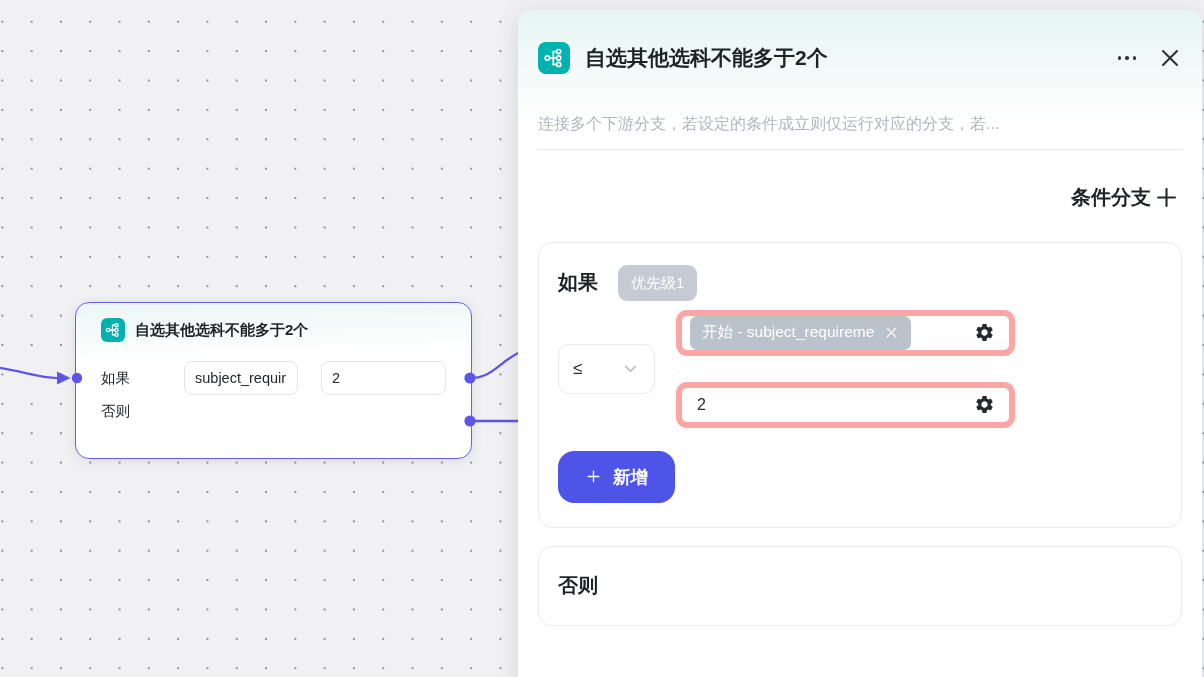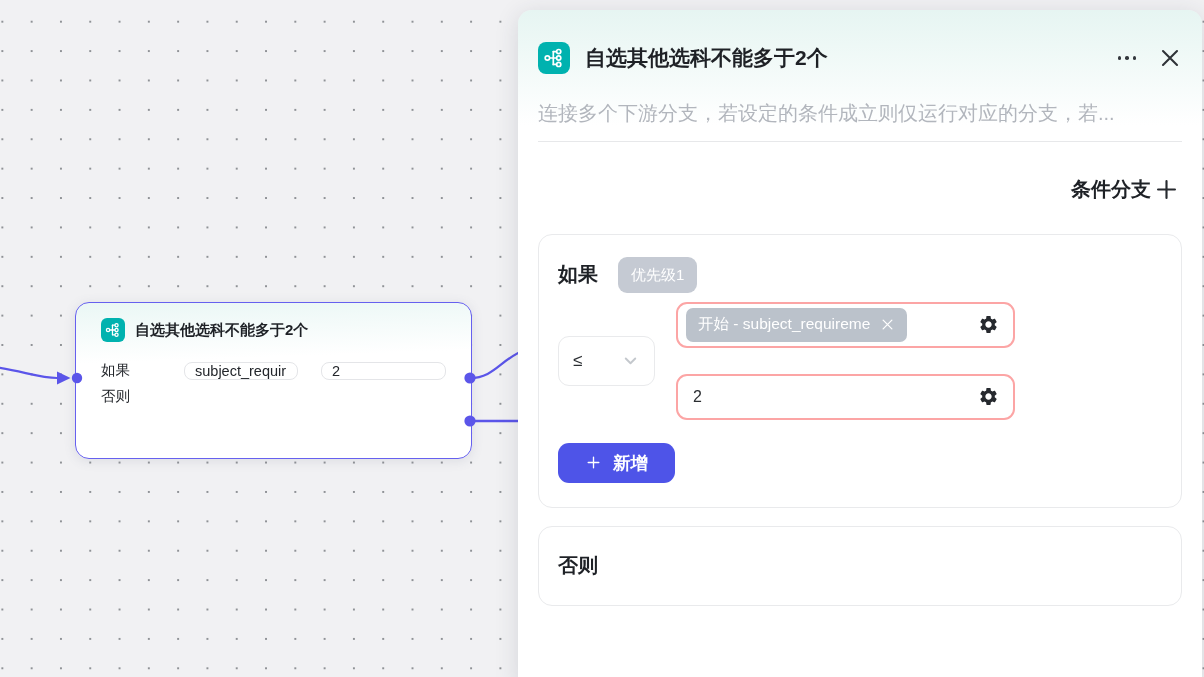--- a/index.html
+++ b/index.html
@@ -27,76 +27,76 @@
     padding:15px 24px 0 25px; z-index:1;
   }
   .node-header { display:flex; align-items:center; gap:10px; }
   .node-icon { width:24px; height:24px; border-radius:6px; background:#00B2AF; display:flex; align-items:center; justify-content:center; flex:0 0 24px; }
   .node-title { font-size:15px; font-weight:600; color:#1E2126; }
   .node-row { display:flex; align-items:center; }
   .node-row.first { margin-top:19px; }
   .node-row.second { margin-top:7px; }
   .node-row-label { flex:0 0 83px; font-size:14.5px; color:#23262B; }
   .node-input {
-    height:18px; border:1px solid #E4E5E8; border-radius:8px; background:#fff;
+    height:34px; border:1px solid #E4E5E8; border-radius:8px; background:#fff;
     display:flex; align-items:center; padding:0 10px; font-size:14.5px; color:#23262B;
     white-space:nowrap; overflow:hidden;
   }
   .node-input.w1 { width:114px; }
   .node-input.w2 { width:125px; margin-left:23px; }
   .node-input.w3 { width:262px; }
 
   
   .panel {
     position:absolute; left:518px; top:10px; width:684px; height:680px;
     background:linear-gradient(180deg,#E6F5F2 0px,#FFFFFF 115px);
     border-radius:14px; box-shadow:0 4px 24px rgba(40,50,70,.14);
     z-index:3; padding:0 20px;
   }
   .panel-header { display:flex; align-items:center; margin-top:30px; height:36px; }
   .panel-icon { width:32px; height:32px; border-radius:8px; background:#00B2AF; display:flex; align-items:center; justify-content:center; flex:0 0 32px; }
   .panel-title { font-size:21px; font-weight:700; color:#1E2126; flex:1; margin-left:15px; white-space:nowrap; overflow:hidden; }
   .more-menu { display:flex; gap:4px; align-items:center; padding:6px; cursor:pointer; }
   .more-menu i { width:3.5px; height:3.5px; border-radius:50%; background:#33373D; }
   .close-btn { margin-left:16px; cursor:pointer; color:#2F3338; display:flex; }
-  .panel-desc { margin-top:24px; font-size:20px; color:#B2B6BD; white-space:nowrap; overflow:hidden; }
+  .panel-desc { margin-top:38px; font-size:16px; color:#B2B6BD; white-space:nowrap; overflow:hidden; }
   .panel-divider { margin-top:14px; border-bottom:1px solid #E7E8EA; }
   .section-row { margin-top:32px; display:flex; align-items:center; justify-content:flex-end; }
   .section-title { font-size:20px; font-weight:600; color:#1E2126; }
   .add-branch { color:#26292E; cursor:pointer; display:flex; padding:2px; }
 
   .card { border:1px solid #E9EAEC; border-radius:14px; background:#fff; }
   .if-card { margin-top:29px; padding:22px 18px 24px 19px; }
   .if-head { display:flex; align-items:center; gap:20px; }
   .if-label { font-size:20px; font-weight:600; color:#1E2126; }
   .badge { background:#C5CAD3; color:#fff; font-size:15px; padding:7px 13px; border-radius:9px; line-height:1.45; }
 
   .cond-row { margin-top:9px; display:flex; align-items:center; gap:21px; }
   .op-select {
     width:97px; height:50px; border:1px solid #E9EAEC; border-radius:11px; background:#fff;
     display:flex; align-items:center; justify-content:space-between; padding:0 14px; cursor:pointer;
   }
   .op-text { font-size:17px; color:#2A2D31; }
   .chevron { color:#C4C8CD; display:flex; }
   .cond-inputs { display:flex; flex-direction:column; gap:26px; width:339px; }
   .cond-input {
-    height:46px; border:2px solid #fca5a5; border-radius:11px; background:#fff;
+    height:46px; border:6px solid #fca5a5; border-radius:11px; background:#fff;
     display:flex; align-items:center; padding:0 14px 0 8px;
   }
   .cond-input.value-row { padding-left:15px; font-size:16px; color:#2A2D31; }
   .var-tag { height:34px; max-width:266px; background:#BBC2CB; border-radius:7px; display:flex; align-items:center; padding:0 12px; gap:10px; cursor:pointer; }
   .var-tag-text { color:#fff; font-size:15.5px; white-space:nowrap; overflow:hidden; max-width:212px; }
   .tag-close { color:#fff; display:flex; flex:0 0 auto; cursor:pointer; }
   .spacer { flex:1; }
   .gear { color:#26292E; display:flex; cursor:pointer; }
 
   .add-btn {
     margin-top:23px; display:inline-flex; align-items:center; gap:11px;
-    background:#4E54E8; color:#fff; border:none; border-radius:11px;
-    padding:0 27px; height:40px; font-size:17.5px; font-weight:600;
+    background:#4E54E8; color:#fff; border:none; border-radius:16px;
+    padding:0 27px; height:52px; font-size:17.5px; font-weight:600;
     font-family:inherit; cursor:pointer;
   }
   .add-btn .plus { display:flex; }
 
   .else-card { margin-top:18px; height:80px; display:flex; align-items:center; padding:0 19px; }
   .else-label { font-size:20px; font-weight:600; color:#1E2126; }
 </style>
 </head>
 <body>
 

